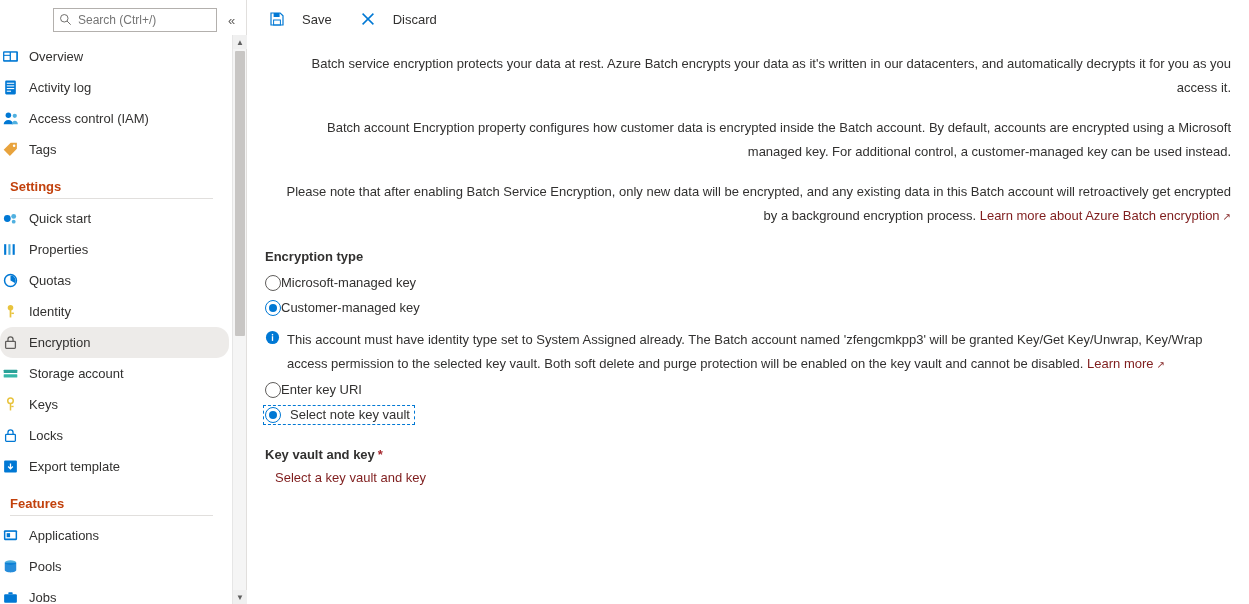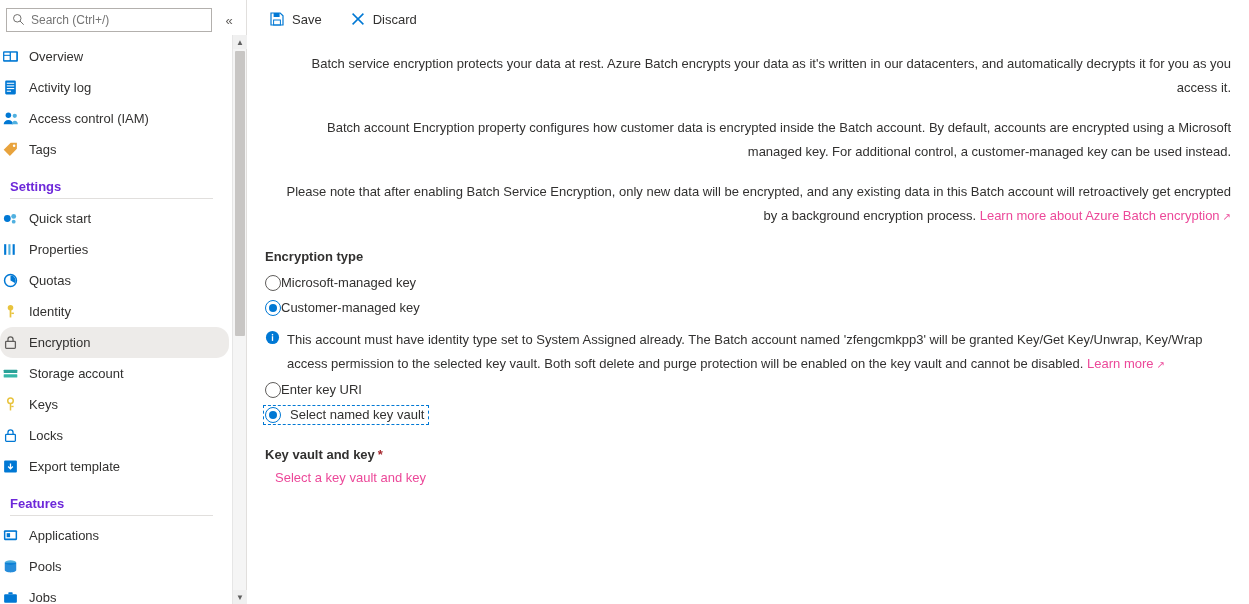--- a/index.html
+++ b/index.html
@@ -38,20 +38,21 @@
     position: relative;
     width: 206px;
     height: 24px;
     border: 1px solid #b3b0ad;
     background: #fff;
     display: flex;
     align-items: center;
     padding-left: 22px;
     font-size: 12px;
     color: #605e5c;
+    margin-left: 47px;
   }
   .search-box .search-icon {
     position: absolute;
     left: 5px;
     top: 4px;
     width: 13px; height: 13px;
   }
   .search-box input {
     border: none;
     outline: none;
@@ -90,21 +91,21 @@
   .nav-icon {
     width: 17px; height: 17px;
     display: inline-flex;
     align-items: center; justify-content: center;
     flex: 0 0 17px;
   }
   .nav-label { white-space: nowrap; }
   .section-head {
     font-size: 13px;
     font-weight: bold;
-    color: #6d28d9;
+    color: #c2410c;
     padding: 14px 0 4px 10px;
   }
   .divider {
     height: 1px;
     background: #e1dfdd;
     margin: 0 12px 4px 10px;
     width: 203px;
   }
   .scrollbar {
     position: absolute;
@@ -145,42 +146,42 @@
   .toolbar {
     display: flex;
     align-items: center;
     height: 38px;
     padding-left: 18px;
     gap: 20px;
   }
   .tb-btn {
     display: flex;
     align-items: center;
-    gap: 7px;
+    gap: 17px;
     font-size: 13px;
     color: #323130;
     cursor: pointer;
     padding: 3px 4px;
   }
   .tb-icon { width: 16px; height: 16px; display:inline-flex; align-items:center; justify-content:center; }
   .content {
     padding: 14px 18px 0 18px;
     max-width: 1002px;
   }
   .para {
     font-size: 13px;
     line-height: 24px;
     color: #323130;
     margin: 0 0 16px 12px;
     max-width: 984px;
     text-align: right;
   }
   .para.tight { margin-bottom: 14px; }
   a.link {
-    color: #ec4899;
+    color: #7f1d1d;
     text-decoration: none;
     cursor: pointer;
   }
   .ext-ico { font-size: 10px; margin-left: 3px; }
 
   .field-label {
     font-size: 13px;
     font-weight: bold;
     color: #323130;
     margin: 20px 0 6px 0;
@@ -504,21 +505,21 @@
 
 
       <div class="radio-row">
         <span class="radio"></span>
         <span class="radio-label">Enter key URI</span>
       </div>
 
       <div class="radio-row">
         <span class="focus-box">
           <span class="radio checked"></span>
-          <span class="radio-label">Select named key vault</span>
+          <span class="radio-label">Select note key vault</span>
         </span>
       </div>
 
       <div class="field-label"><span>Key vault and key</span><span class="required-star">*</span></div>
 
       <div class="selector-link">
         <a class="link" href="#">Select a key vault and key</a>
       </div>
 
     </div>

